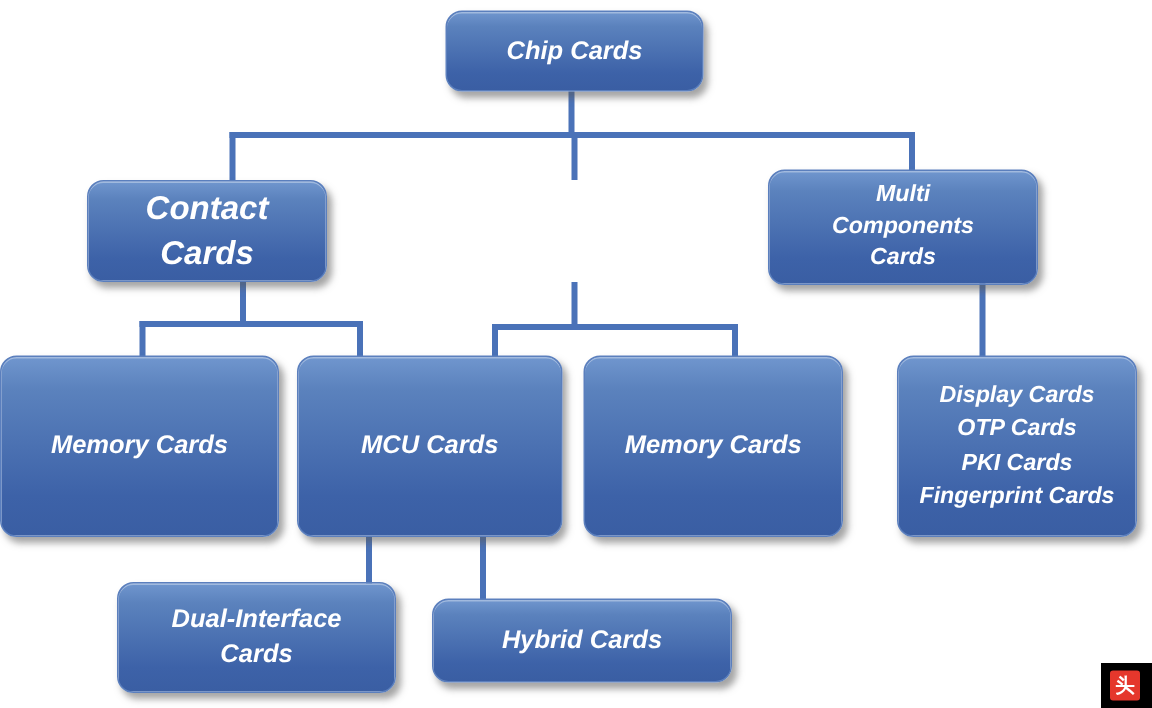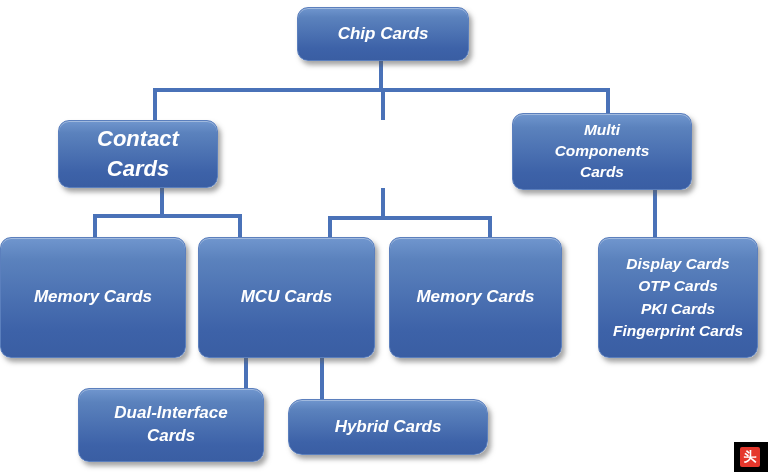--- a/index.html
+++ b/index.html
@@ -48,21 +48,21 @@
   
   .n-chip{left:297px; top:7px; width:172px; height:54px; font-size:17px;}
   .n-contact{left:58px; top:120px; width:160px; height:68px; font-size:22px;}
   .n-contactless{left:289px; top:120px; width:188px; height:68px; font-size:17px;}
   .n-multi{left:512px; top:113px; width:180px; height:77px; font-size:15.5px;}
   .n-memory-left{left:0px; top:237px; width:186px; height:121px; font-size:17px;}
   .n-mcu{left:198px; top:237px; width:177px; height:121px; font-size:17px;}
   .n-memory-right{left:389px; top:237px; width:173px; height:121px; font-size:17px;}
   .n-display-group{left:585px; top:237px; width:160px; height:121px; font-size:15.5px; line-height:1.45;margin-left:13px;}
   .n-dual{left:78px; top:388px; width:186px; height:74px; font-size:17px;}
-  .n-hybrid{left:288px; top:399px; width:200px; height:56px; font-size:17px;border-radius:14px;}
+  .n-hybrid{left:288px; top:399px; width:200px; height:56px; font-size:17px;}
   
   .l1{left:379px; top:61px; width:4px; height:31px;}
   .l2{left:153px; top:88px; width:457px; height:4px;}
   .l3{left:153px; top:88px; width:4px; height:32px;}
   .l4{left:381px; top:88px; width:4px; height:32px;}
   .l5{left:606px; top:88px; width:4px; height:27px;}
   .l6{left:160px; top:188px; width:4px; height:30px;}
   .l7{left:93px; top:214px; width:149px; height:4px;}
   .l8{left:93px; top:214px; width:4px; height:24px;}
   .l9{left:238px; top:214px; width:4px; height:24px;}

